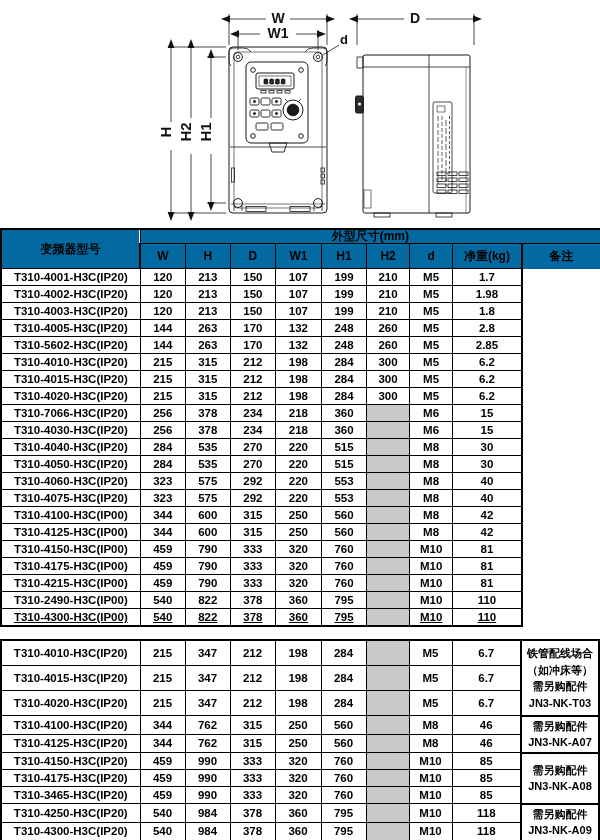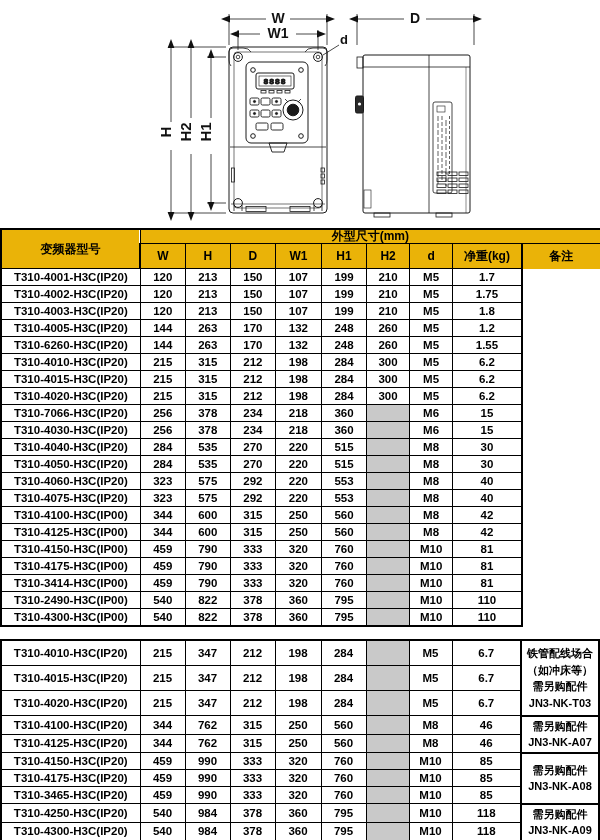--- a/index.html
+++ b/index.html
@@ -6,33 +6,33 @@
   body{width:600px;height:840px;overflow:hidden;
        font-family:"Liberation Sans","DejaVu Sans",sans-serif;color:#000;}
   .page{width:600px;height:840px;position:relative;background:#fff;}
   svg{display:block;}
   svg text{font-family:"Liberation Sans","DejaVu Sans",sans-serif;font-weight:bold;fill:#111;}
 
   
   table{border-collapse:collapse;table-layout:fixed;width:600px;font-weight:bold;}
   th,td{border:1px solid #000;text-align:center;vertical-align:middle;
         padding:0;font-size:11.5px;line-height:1.12;overflow:hidden;white-space:nowrap;}
-  thead th{background:#eab308;}
+  thead th{background:#0369a1;}
   tr.hr1 th{height:13px;font-size:12px;}
   tr.hr2 th{height:24px;font-size:12px;}
   tbody td{height:16px;}
   tr.tall td{height:24px;}
   .shaded{background:#c9c9c9;}
 
   
   #t1 tr > *:first-child{border-left:2px solid #000;}
   #t1 tr.hr1 th{border-top:2px solid #000;}
   #t1 th.banner{border-right:none;}
   #t1 th.remark-h{border-left:2px solid #000;border-right:none;border-bottom:none;margin-left:33px;}
-  #t1 tbody tr:last-child td{border-bottom:2px solid #000;}
+  #t1 tbody tr:last-child td{border-bottom:2px solid #000;text-decoration:underline;}
   #t1 td.remark1{border:none;border-left:2px solid #000;background:#fff;}
 
   
   #t2 tr > *:first-child{border-left:2px solid #000;}
   #t2 tbody tr:first-child td{border-top:2px solid #000;}
   #t2 tbody tr:last-child td{border-bottom:2px solid #000;margin-top:20px;}
   #t2 td.remark2{border-left:2px solid #000;border-right:2px solid #000;
                  border-top:2px solid #000;border-bottom:2px solid #000;
                  white-space:normal;font-size:11px;line-height:1.5;padding:1px 2px;}
   .gap{height:12px;}
@@ -249,21 +249,21 @@
         </tr>
         <tr>
           <td>T310-4002-H3C(IP20)</td>
           <td>120</td>
           <td>213</td>
           <td>150</td>
           <td>107</td>
           <td>199</td>
           <td>210</td>
           <td>M5</td>
-          <td>1.75</td>
+          <td>1.98</td>
         </tr>
         <tr>
           <td>T310-4003-H3C(IP20)</td>
           <td>120</td>
           <td>213</td>
           <td>150</td>
           <td>107</td>
           <td>199</td>
           <td>210</td>
           <td>M5</td>
@@ -271,32 +271,32 @@
         </tr>
         <tr>
           <td>T310-4005-H3C(IP20)</td>
           <td>144</td>
           <td>263</td>
           <td>170</td>
           <td>132</td>
           <td>248</td>
           <td>260</td>
           <td>M5</td>
-          <td>1.2</td>
-        </tr>
-        <tr>
-          <td>T310-6260-H3C(IP20)</td>
+          <td>2.8</td>
+        </tr>
+        <tr>
+          <td>T310-5602-H3C(IP20)</td>
           <td>144</td>
           <td>263</td>
           <td>170</td>
           <td>132</td>
           <td>248</td>
           <td>260</td>
           <td>M5</td>
-          <td>1.55</td>
+          <td>2.85</td>
         </tr>
         <tr>
           <td>T310-4010-H3C(IP20)</td>
           <td>215</td>
           <td>315</td>
           <td>212</td>
           <td>198</td>
           <td>284</td>
           <td>300</td>
           <td>M5</td>
@@ -428,21 +428,21 @@
           <td>459</td>
           <td>790</td>
           <td>333</td>
           <td>320</td>
           <td>760</td>
           <td class="shaded"></td>
           <td>M10</td>
           <td>81</td>
         </tr>
         <tr>
-          <td>T310-3414-H3C(IP00)</td>
+          <td>T310-4215-H3C(IP00)</td>
           <td>459</td>
           <td>790</td>
           <td>333</td>
           <td>320</td>
           <td>760</td>
           <td class="shaded"></td>
           <td>M10</td>
           <td>81</td>
         </tr>
         <tr>

